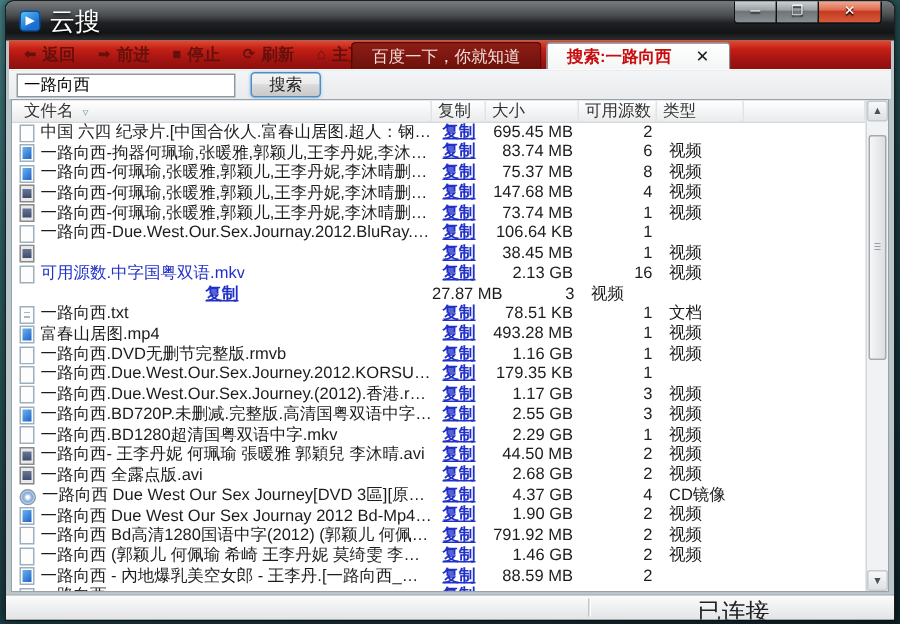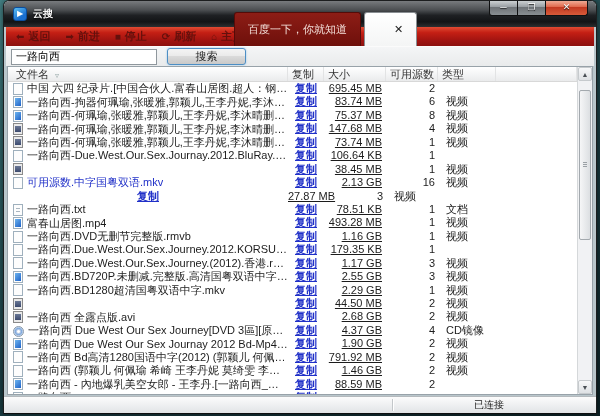--- a/index.html
+++ b/index.html
@@ -19,52 +19,52 @@
   
   .titlebar{
     height:26px; flex:none; position:relative;
     background:linear-gradient(#787b7e 0%,#4b4e51 35%,#1f2124 55%,#121416 80%,#2c2e30 100%);
     display:flex; align-items:center; padding-left:9px; gap:6px;
     border-radius:5px 5px 0 0;
   }
   .app-icon{ width:14px; height:14px; border-radius:3px; flex:none;
     background:linear-gradient(145deg,#5fc0f2,#1a6fd0 70%);
     border:1px solid #0b4e9e; color:#fff; font-size:8px; line-height:12px; text-align:center;}
-  .app-title{ color:#fff; font-size:10px; text-shadow:0 1px 2px #000;font-weight:bold; }
+  .app-title{ color:#fff; font-size:17px; text-shadow:0 1px 2px #000; }
   .win-buttons{ position:absolute; top:-1px; right:8px; display:flex; }
   .win-btn{ height:16px; border:1px solid #101112; border-top:none; color:#fff; font-size:9px;
     line-height:14px; text-align:center; text-shadow:0 1px 1px #000;
     background:linear-gradient(#d4d8da 0%,#9aa0a4 45%,#6f7478 50%,#898f93 100%); }
   .win-btn.min{ width:29px; border-radius:0 0 0 3px; }
   .win-btn.max{ width:27px; border-left:none; border-right:none; }
   .win-btn.close{ width:43px; border-radius:0 0 3px 0;
     background:linear-gradient(#f2b5a0 0%,#e06a4e 45%,#c33a22 50%,#d85b3a 100%); }
   
   .toolbar{
     height:19px; flex:none; margin:0 2px; position:relative;
     background:linear-gradient(#e04b33 0%,#c41f14 30%,#a11411 70%,#8c100e 100%);
     display:flex; align-items:center; padding-left:10px;
   }
   .nav-item{ display:flex; align-items:center; gap:4px; color:#64100c; font-size:11px;
     font-weight:bold; margin-right:15px; cursor:default; }
   .nav-item .glyph{ font-size:10px; }
   .tabs{ position:absolute; left:228px; bottom:0; height:19px; display:flex; align-items:flex-end; }
-  .tab{ height:34px; font-size:11px; display:flex; align-items:center; padding:0 13px;
+  .tab{ height:18px; font-size:11px; display:flex; align-items:center; padding:0 13px;
     border-radius:3px 3px 0 0; }
   .tab.inactive{ background:linear-gradient(#8d1d16,#6e100b); color:#f3ded8;
     border:1px solid #550b08; border-bottom:none; margin-right:3px; }
   .tab.active{ background:linear-gradient(#ffffff,#f4f5f5); color:#c70d0d; font-weight:bold;
     border:1px solid #8a8f93; border-bottom:none; }
   .tab-close{ color:#1a1a1a; font-weight:bold; font-size:11px; margin-left:16px; }
   
   .searchbar{ height:20px; flex:none; margin:0 2px; background:linear-gradient(#f4f5f6,#e9ebec);
     border-top:1px solid #fbfbfb; display:flex; align-items:center; padding:0 5px; gap:10px; }
   .search-input{ width:146px; height:16px; font-size:11px; padding:0 4px;
     border:1px solid #8f979d; background:#fff; font-family:inherit; }
-  .search-btn{ width:79px; height:17px; font-size:11px; font-family:Liberation Mono, monospace; color:#222;
+  .search-btn{ width:47px; height:17px; font-size:11px; font-family:Liberation Mono, monospace; color:#222;
     border:1px solid #4d8ec4; border-radius:3px;
     background:linear-gradient(#f4f4f4 0%,#ebebeb 45%,#dadada 50%,#c9c9c9 100%);
     box-shadow:0 0 2px #8fc0e8; }
   
   .content{ flex:1; margin:0 3px; border:1px solid #98a2a9; background:#fff;
     display:flex; min-height:0; }
   .main{ flex:1; min-width:0; display:flex; flex-direction:column; }
   .thead{ height:15px; flex:none; display:grid;
     grid-template-columns:280px 36px 62px 52px 58px 1fr;
     background:linear-gradient(#ffffff,#f3f4f5 55%,#eaebec);
@@ -73,21 +73,21 @@
   .thead .th.name{ padding-left:8px; }
   .sort-glyph{ color:#9aa; font-size:8px; margin-left:6px; }
   .rows{ flex:1; overflow:hidden; }
   .row{ height:13.45px; display:grid; grid-template-columns:280px 36px 62px 52px 58px 1fr;
     font-size:11px; line-height:13px; color:#1c1c1c; white-space:nowrap; }
   .cell-name{ display:flex; align-items:center; padding-left:5px; overflow:hidden; min-width:0; }
   .cell-name .fname{ overflow:hidden; text-overflow:ellipsis; }
   .fname.hl{ color:#2030c8; }
   .cell-copy{ text-align:center; }
   .cell-copy a{ color:#2030c8; text-decoration:underline; font-weight:bold; }
-  .cell-size{ text-align:right; padding-right:4px;text-decoration:underline; }
+  .cell-size{ text-align:right; padding-right:4px; }
   .cell-src{ text-align:right; padding-right:3px; }
   .cell-type{ padding-left:8px; }
   
   .fi{ width:10px; height:12px; flex:none; margin-right:4px; position:relative; }
   .icon-doc,.icon-media,.icon-film,.icon-txt{ background:#fdfdfd; border:1px solid #9fb0bd; }
   .icon-media::after{ content:""; position:absolute; inset:1px;
     background:linear-gradient(135deg,#6db4ef,#1e62c8); }
   .icon-film{ background:#e9e9e9; border-color:#8a8a8a; }
   .icon-film::after{ content:""; position:absolute; inset:2px 1px;
     background:linear-gradient(#6a7896,#3c4a6e); }
@@ -101,21 +101,21 @@
   .sb-arrow{ height:14px; flex:none; font-size:7px; line-height:13px; text-align:center; color:#4a5055;
     background:linear-gradient(#f7f8f9,#dee1e4); border:1px solid #c6cacd; border-radius:2px; }
   .sb-track{ flex:1; position:relative; }
   .sb-thumb{ position:absolute; left:1px; right:1px; top:9px; height:150px;
     background:linear-gradient(90deg,#f5f6f7,#dcdfe2); border:1px solid #a3a9ae; border-radius:2px; }
   .sb-thumb::after{ content:""; position:absolute; top:50%; margin-top:-3px; left:3px; right:3px;
     height:5px; background:repeating-linear-gradient(#9aa0a5 0 1px,transparent 1px 2px); }
   
   .statusbar{ height:17px; flex:none; margin-top:1px; position:relative;
     background:linear-gradient(#fcfcfc,#e9ebed 70%,#e2e4e6); border-top:1px solid #b4b9bd;
-    font-size:10px; color:#222; }
+    font-size:16px; color:#222; }
   .status-sep{ position:absolute; left:388px; top:2px; bottom:2px; width:1px;
     background:#c3c7ca; box-shadow:1px 0 0 #ffffff; }
   .status-text{ position:absolute; left:388px; right:10px; top:1px; text-align:center; }
 </style>
 </head>
 <body>
 
 <div class="window">
 
   <div class="titlebar">
@@ -147,20 +147,21 @@
     </div>
     <div class="nav-item">
       <span class="glyph">⌂</span>
       <span>主页</span>
     </div>
     <div class="tabs">
       <div class="tab inactive">
         <span>百度一下，你就知道</span>
       </div>
       <div class="tab active">
+        <span>搜索:一路向西</span>
         <span class="tab-close">✕</span>
       </div>
     </div>
   </div>
 
   <div class="searchbar">
     <input class="search-input" type="text" value="一路向西" style="">
     <button class="search-btn">搜索</button>
   </div>
 
@@ -360,20 +361,21 @@
     <div class="cell-copy"><a href="#">复制</a></div>
     <div class="cell-size">2.29 GB</div>
     <div class="cell-src">1</div>
     <div class="cell-type">视频</div>
     <div></div>
   </div>
 
   <div class="row">
     <div class="cell-name">
       <span class="fi icon-film"></span>
+      <span class="fname">一路向西- 王李丹妮 何珮瑜 張暖雅 郭穎兒 李沐晴.avi</span>
     </div>
     <div class="cell-copy"><a href="#">复制</a></div>
     <div class="cell-size">44.50 MB</div>
     <div class="cell-src">2</div>
     <div class="cell-type">视频</div>
     <div></div>
   </div>
 
   <div class="row">
     <div class="cell-name">

